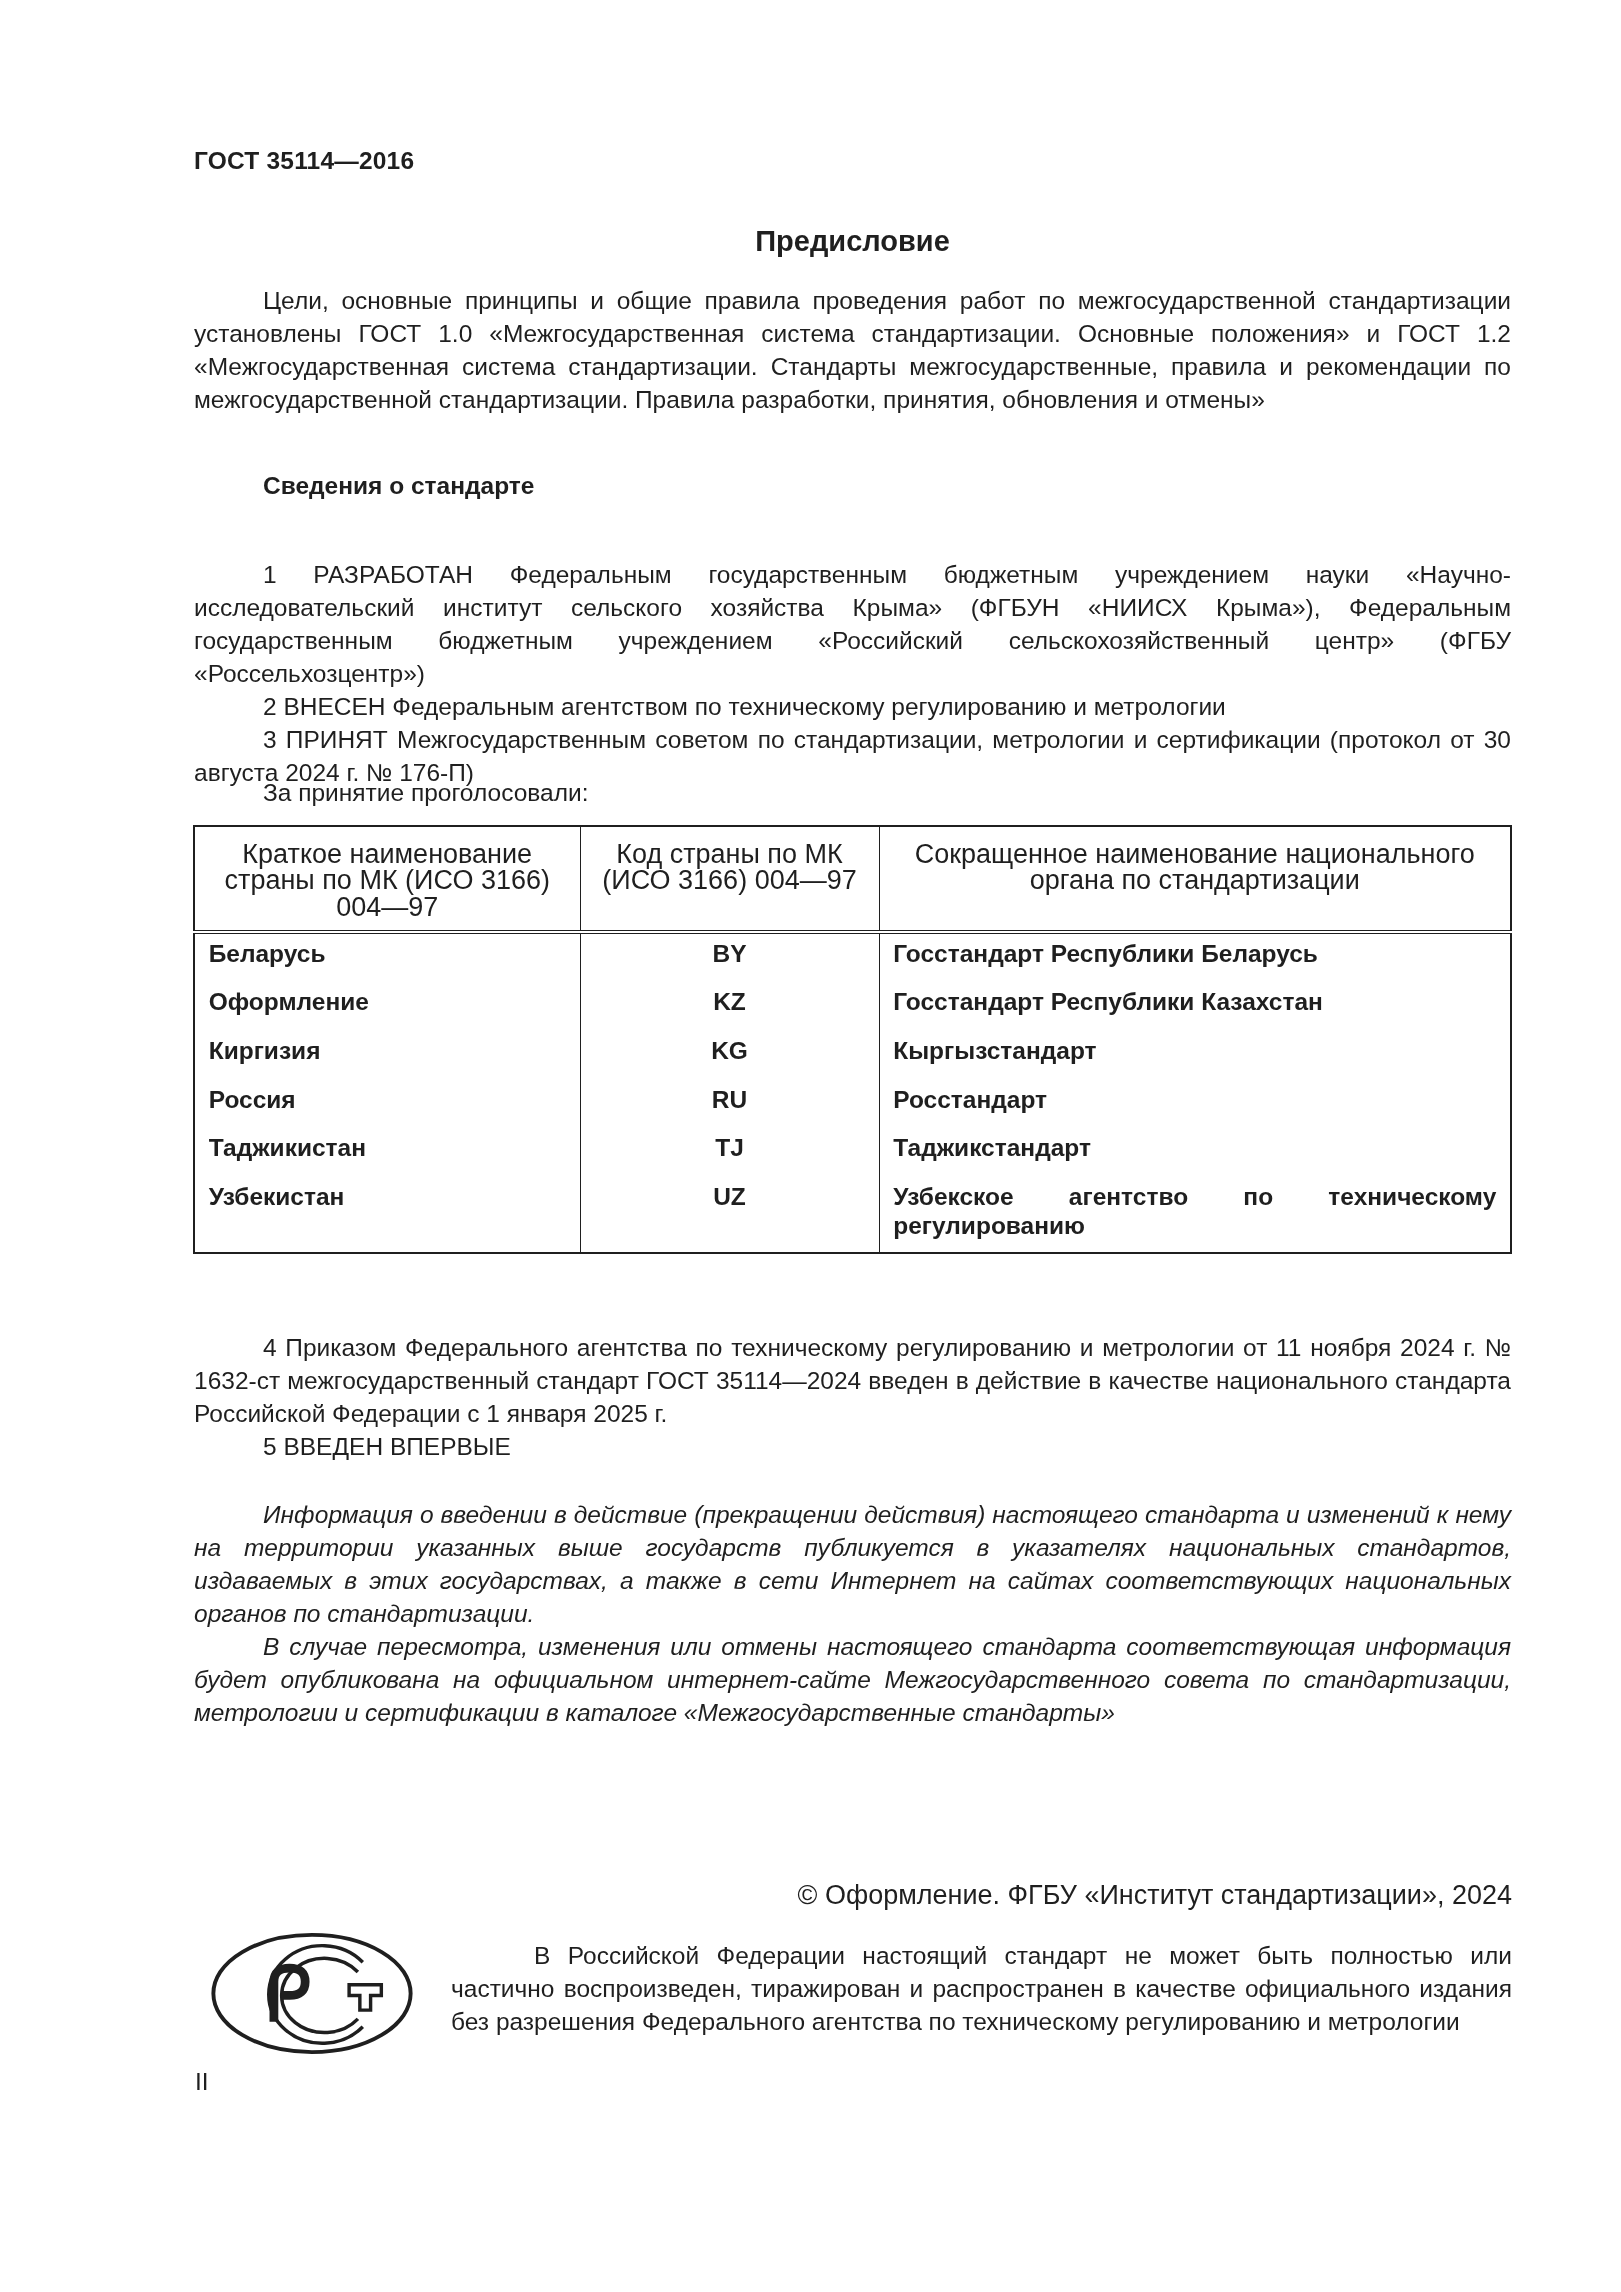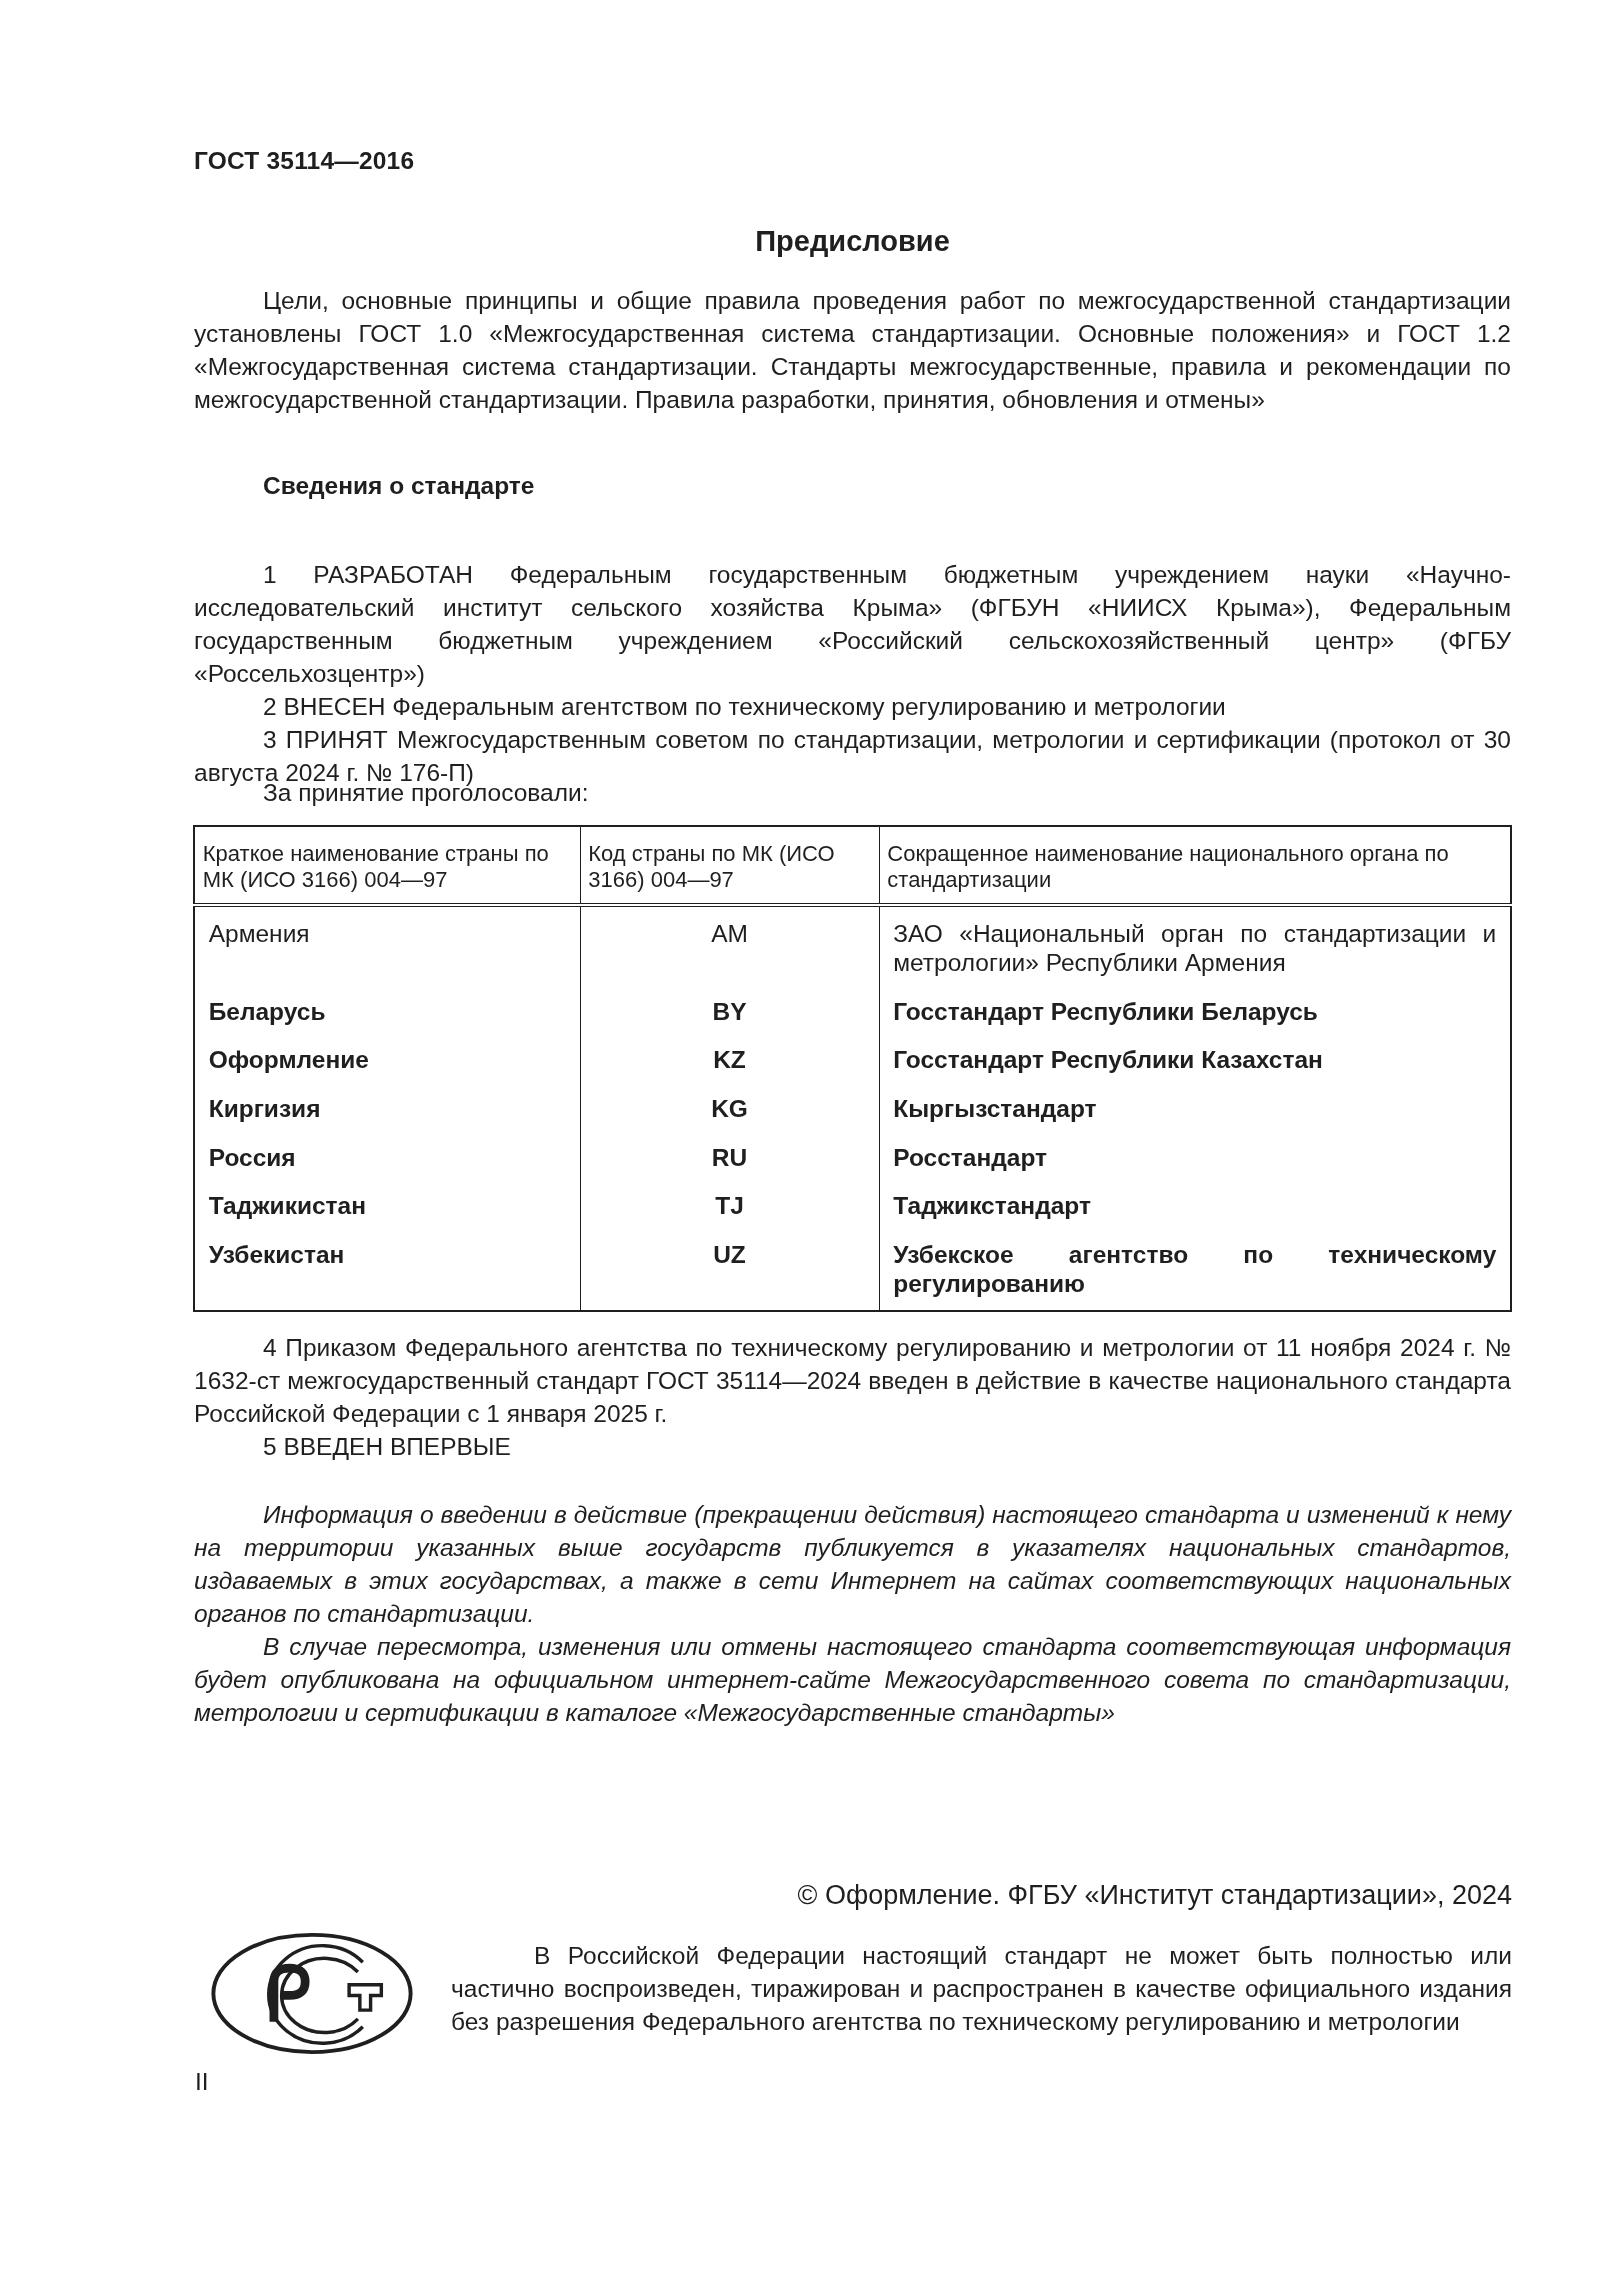--- a/index.html
+++ b/index.html
@@ -23,22 +23,22 @@
   .block p { margin: 0; text-indent: 69px; }
   .subhead { font-weight: bold; }
   .italic p { font-style: italic; }
   
   .vote-table {
     position: absolute; left: 193px; top: 825px; width: 1319px;
     border: 2.5px solid #1f1f1f; box-sizing: border-box;
     border-collapse: collapse; font-size: 24.5px; table-layout: fixed;
   }
   .vote-table th {
-    font-weight: normal; font-size: 22px; line-height: 26.5px;
-    padding: 13.7px 7.8px 9.8px 7.8px; text-align: left; vertical-align: top;
+    font-weight: normal; font-size: 27px; line-height: 26.5px;
+    padding: 13.7px 7.8px 9.8px 7.8px; text-align: center; vertical-align: top;
     border-right: 1.5px solid #1f1f1f;
     border-bottom: 4.9px double #1f1f1f;
   }
   .vote-table th:last-child { border-right: none; }
   .vote-table td {
     vertical-align: top; border-right: 1.5px solid #1f1f1f;
     padding: 0 13.7px; line-height: 29px;
   }
   .vote-table td:last-child { border-right: none; text-align: justify; text-align-last: left; }
   .vote-table td.code { text-align: center; }
@@ -88,25 +88,20 @@
     <col>
   </colgroup>
   <thead>
     <tr>
       <th>Краткое наименование страны по МК (ИСО 3166) 004—97</th>
       <th>Код страны по МК (ИСО 3166) 004—97</th>
       <th>Сокращенное наименование национального органа по стандартизации</th>
     </tr>
   </thead>
   <tbody>
-    <tr class="first">
-      <td>Армения</td>
-      <td class="code">AM</td>
-      <td>ЗАО «Национальный орган по стандартизации и метрологии» Республики Армения</td>
-    </tr>
     <tr class="r">
       <td>Беларусь</td>
       <td class="code">BY</td>
       <td>Госстандарт Республики Беларусь</td>
     </tr>
     <tr class="r">
       <td>Оформление</td>
       <td class="code">KZ</td>
       <td>Госстандарт Республики Казахстан</td>
     </tr>

